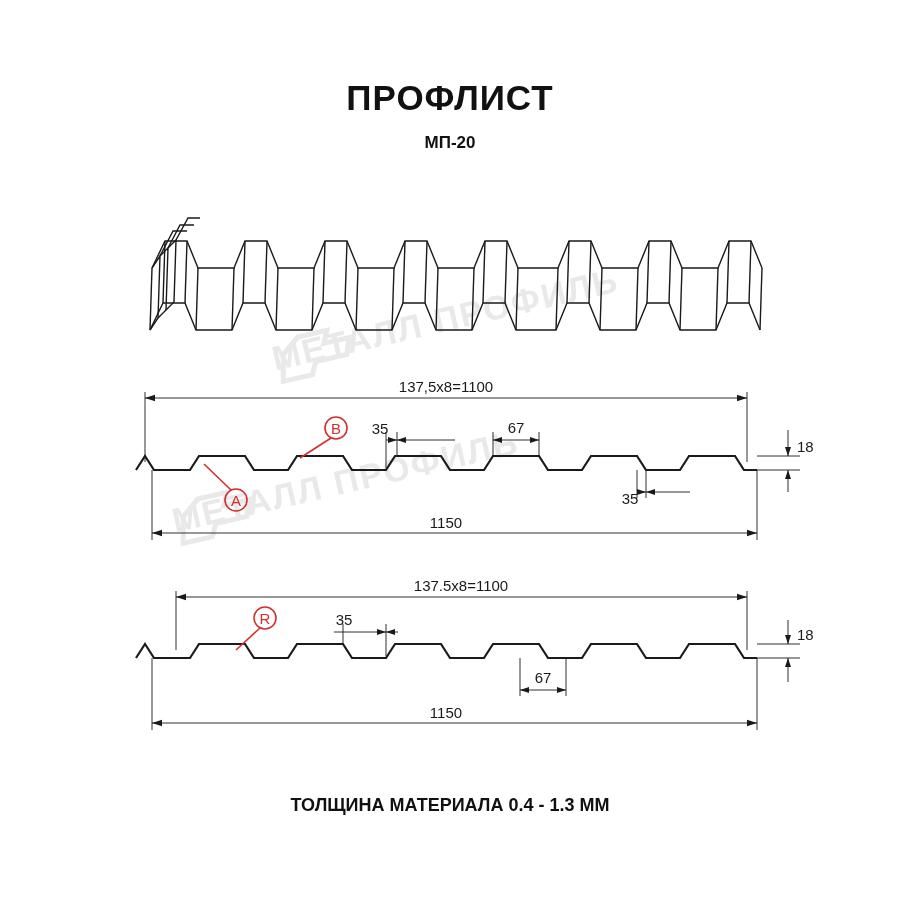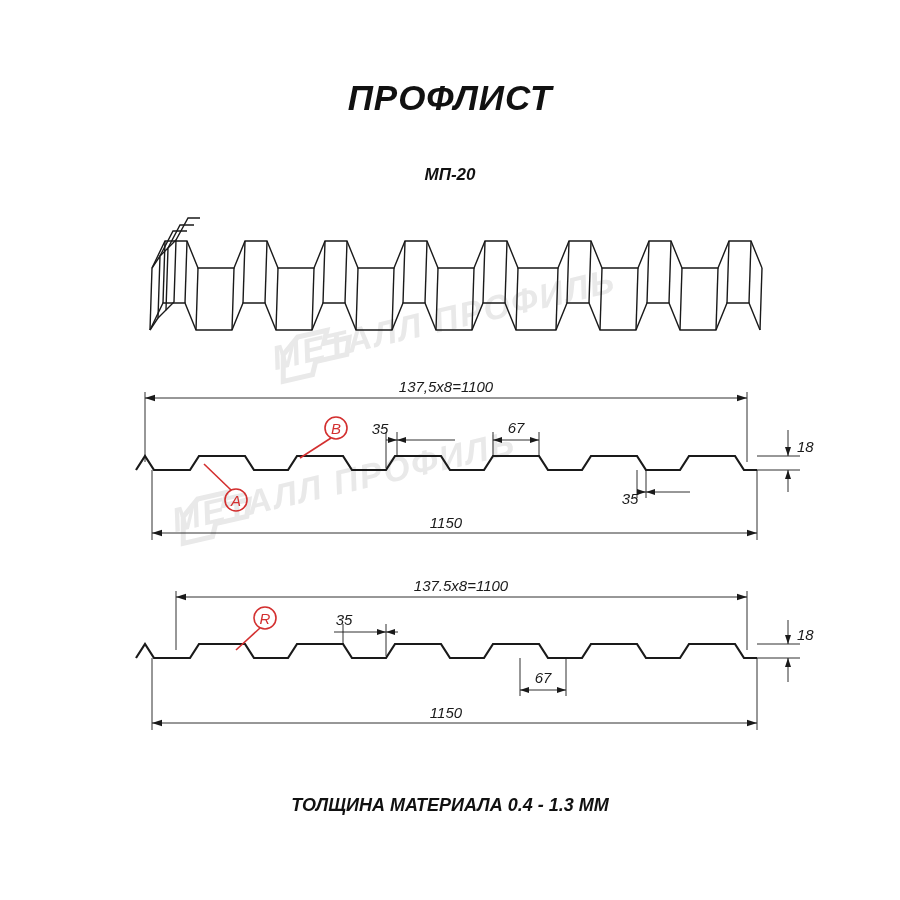--- a/index.html
+++ b/index.html
@@ -12,21 +12,20 @@
     height: 900px;
     font-family: "Liberation Sans", sans-serif;
     color: #1a1a1a;
     position: relative;
     overflow: hidden;
   }
   .page {
     position: relative;
     width: 900px;
     height: 900px;
-    font-style: italic;
   }
   .title {
     position: absolute;
     top: 78px;
     left: 0;
     width: 900px;
     text-align: center;
     font-size: 35px;
     font-weight: bold;
     letter-spacing: 1px;
@@ -34,21 +33,20 @@
   }
   .subtitle {
     position: absolute;
     top: 133px;
     left: 0;
     width: 900px;
     text-align: center;
     font-size: 17px;
     font-weight: bold;
     color: #111111;
-    margin-top: 32px;
   }
   .footer {
     position: absolute;
     top: 795px;
     left: 0;
     width: 900px;
     text-align: center;
     font-size: 18px;
     font-weight: bold;
     color: #111111;

